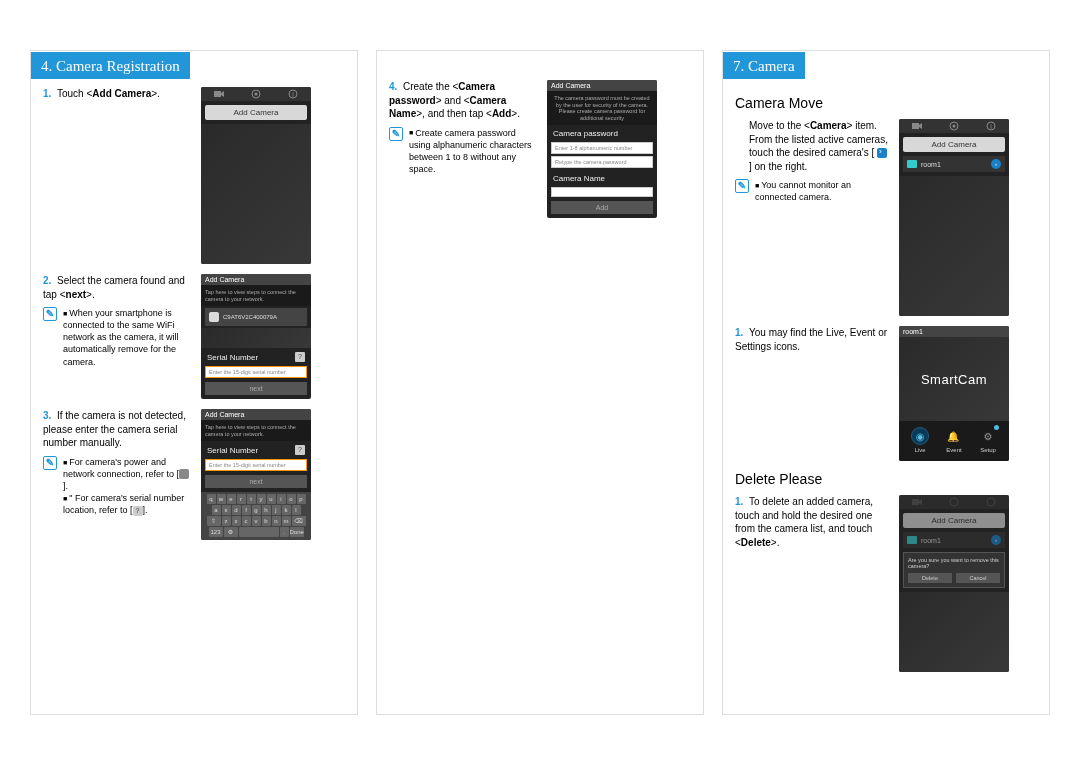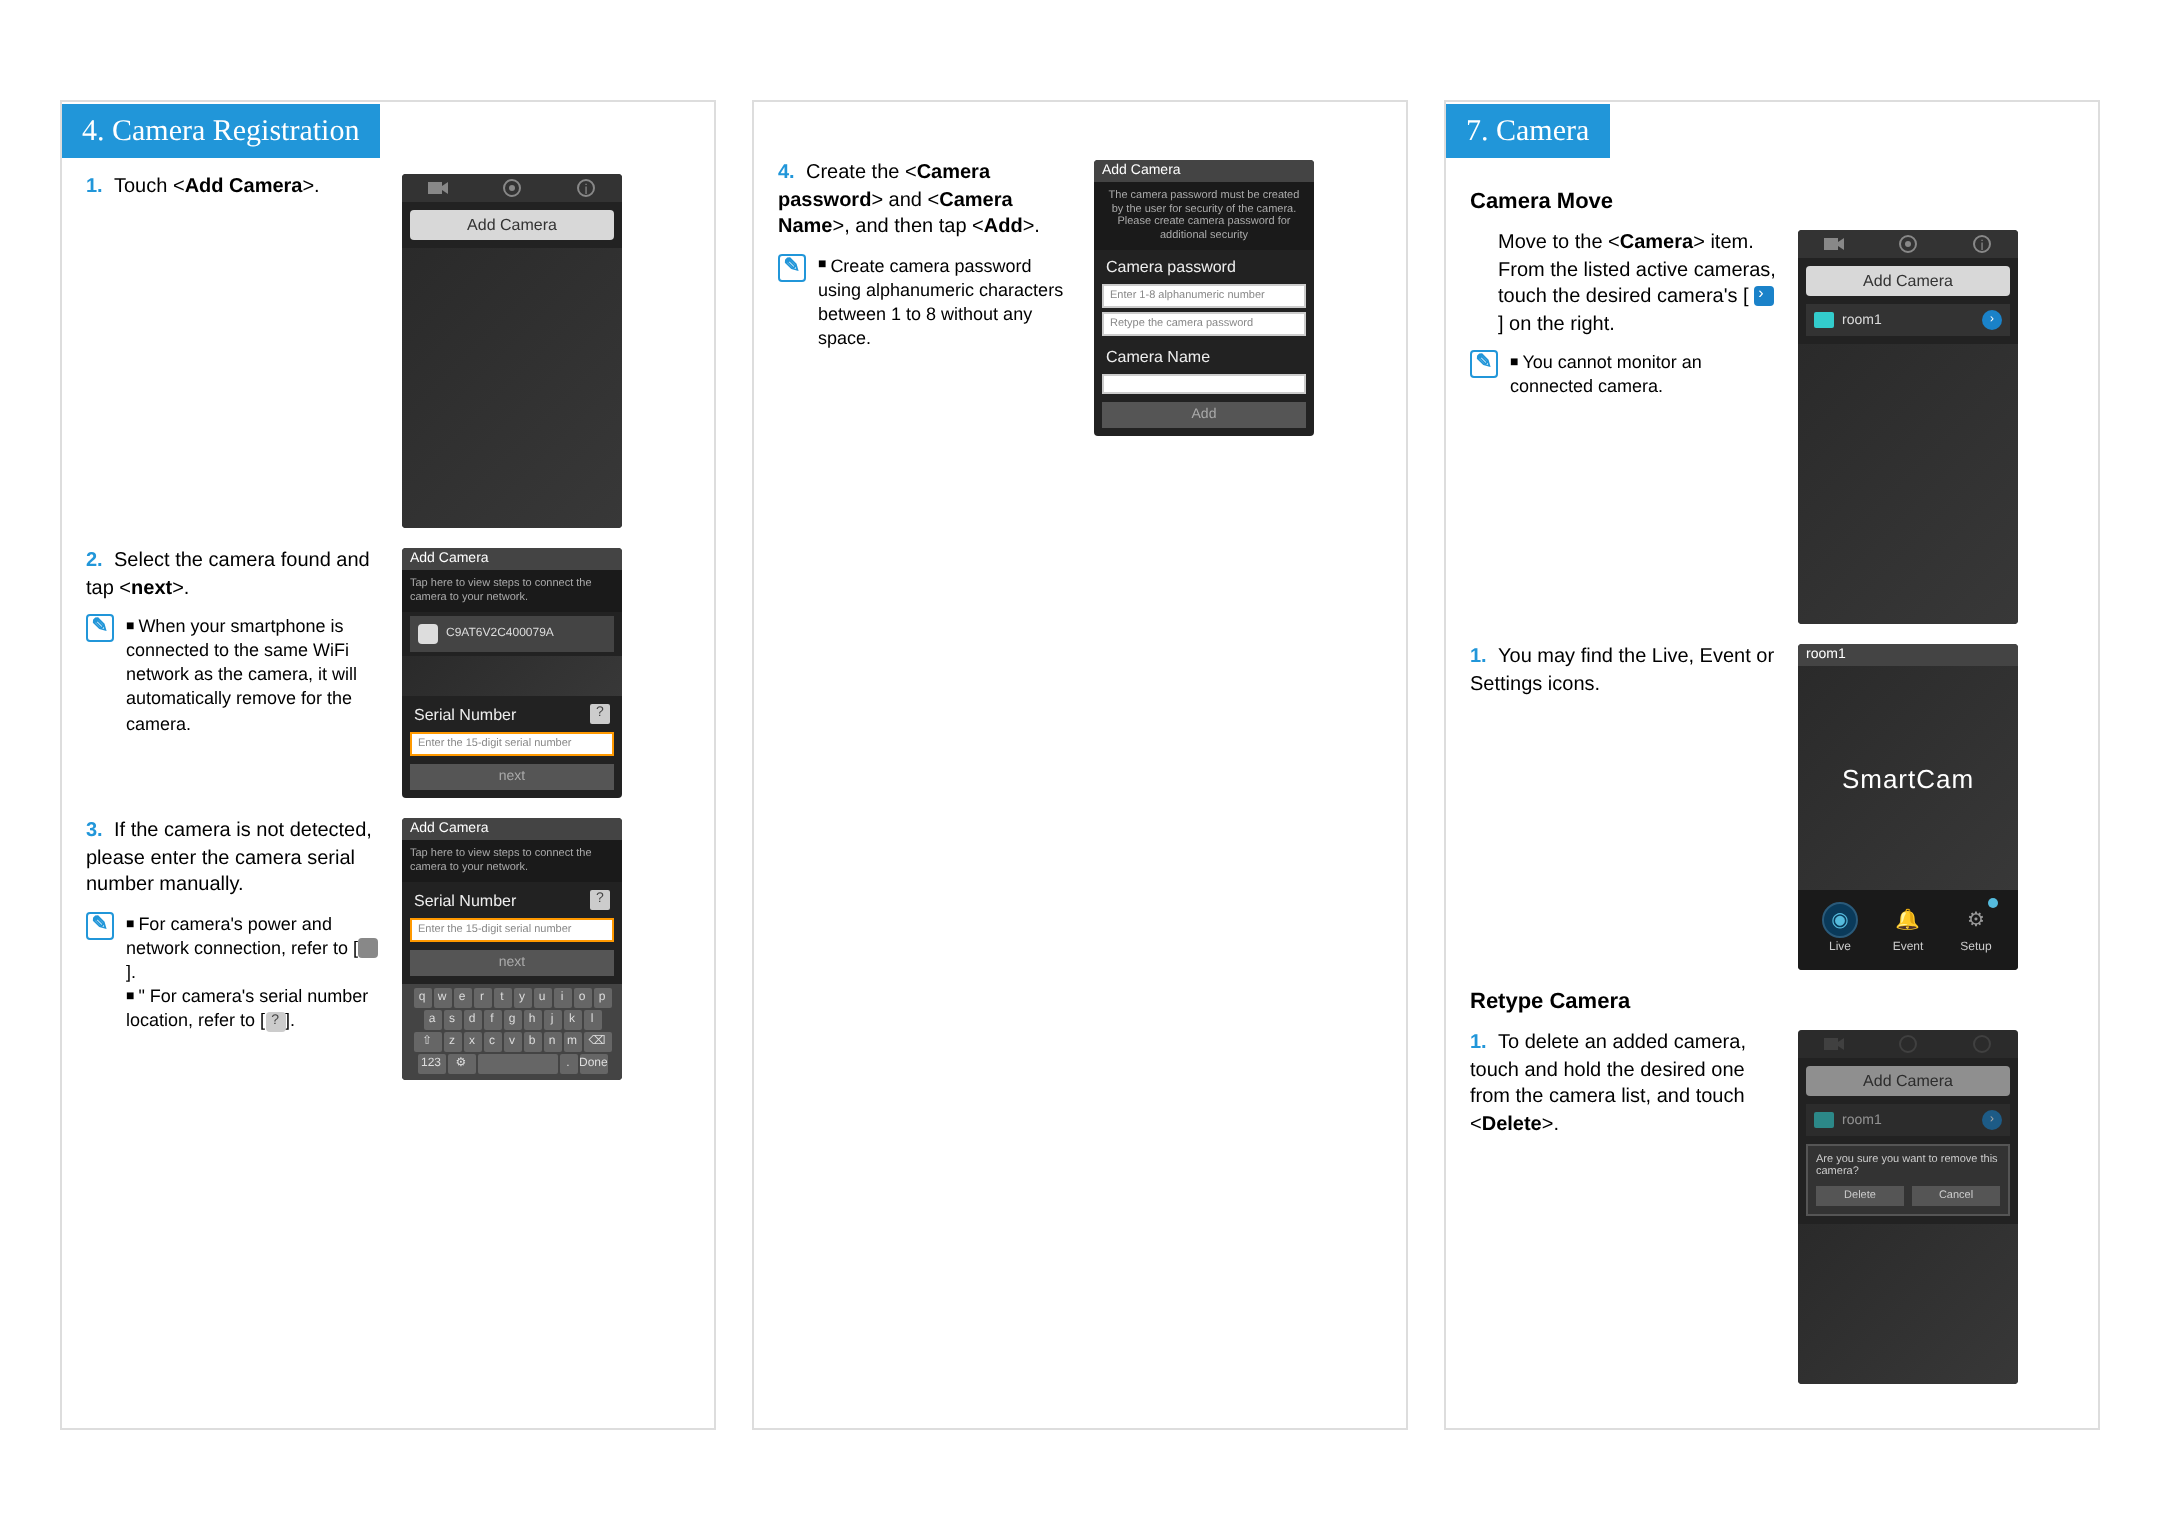--- a/index.html
+++ b/index.html
@@ -25,22 +25,22 @@
     background: #2196d9;
     color: #fff;
     font-family: 'Comic Sans MS', cursive;
     font-size: 15px;
     padding: 6px 10px 4px 10px;
     display: inline-block;
     margin-left: -12px;
     margin-bottom: 8px;
   }
   .section-title {
-    font-size: 11px;
-    font-weight: bold;
+    font-size: 14px;
+    font-weight: normal;
     margin: 8px 0 8px 0;
   }
   .step-row {
     display: flex;
     gap: 8px;
     margin-bottom: 10px;
   }
   .step-text {
     flex: 0 0 150px;
     font-size: 10px;
@@ -219,21 +219,21 @@
     font-size: 6px;
     line-height: 10px;
     text-align: center;
     margin-left: auto;
   }
   .ph-smartcam {
     text-align: center;
     color: #fff;
     font-size: 13px;
     font-weight: 300;
-    height: 112px;
+    height: 84px;
     display: flex;
     align-items: center;
     justify-content: center;
     background: linear-gradient(135deg, #2a2a2a 0%, #383838 100%);
     letter-spacing: 0.5px;
   }
   .ph-smartcam .thin { font-weight: 200; }
   .ph-bottom-icons {
     display: flex;
     justify-content: space-around;
@@ -544,21 +544,21 @@
           <div>Event</div>
         </div>
         <div class="ph-bi">
           <div class="bi-ico bi-setup ph-gear-badge">⚙</div>
           <div>Setup</div>
         </div>
       </div>
     </div>
   </div>
 
-  <div class="section-title">Retype Camera</div>
+  <div class="section-title">Delete Please</div>
 
   <div class="step-row">
     <div class="step-text wide">
       <span class="step-num">1.</span><span>To delete an added camera, touch and hold the desired one from the camera list, and touch &lt;</span><span class="delete-bold">Delete</span><span>&gt;.</span>
     </div>
 
     <div class="phone">
       <div class="ph-topbar ph-faded">
         <div class="ph-tab">
             <svg width="10" height="8" viewBox="0 0 10 8">

